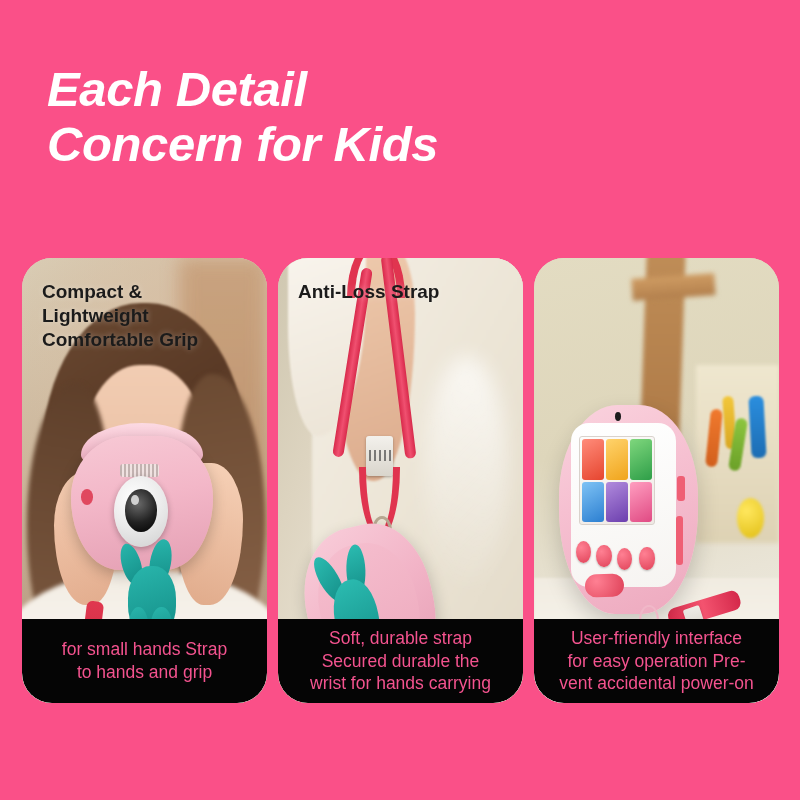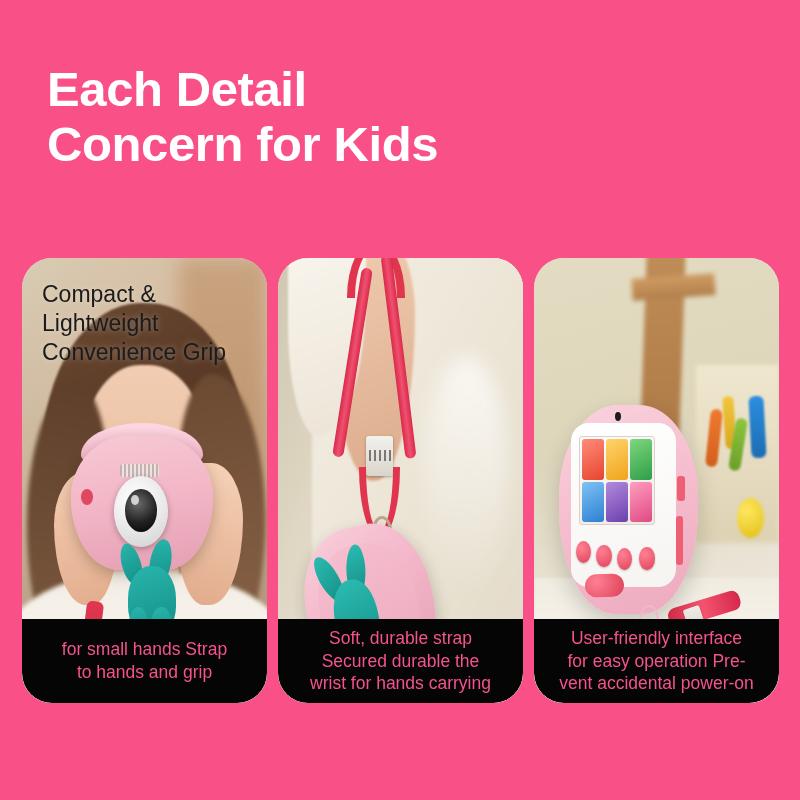--- a/index.html
+++ b/index.html
@@ -21,21 +21,21 @@
     position:absolute;
     left:47px;
     top:62px;
     width:620px;
     color:#ffffff;
     font-size:49px;
     font-weight:bold;
     line-height:1.12;
     letter-spacing:-0.4px;
   }
-  #headline .hl-line { display:block; white-space:nowrap; }
+  #headline .hl-line { display:block; white-space:nowrap;font-style:italic; }
 
   
   #panel-row {
     position:absolute;
     left:22px;
     top:258px;
     width:757px;
     height:445px;
     display:flex;
     gap:11px;
@@ -55,22 +55,22 @@
     position:absolute;
     inset:0;
   }
 
   .panel-heading {
     position:absolute;
     left:20px;
     top:22px;
     z-index:6;
     color:#1b1b1b;
-    font-size:23px;
-    font-weight:normal;
+    font-size:19px;
+    font-weight:bold;
     line-height:1.26;
     text-shadow:0 0 6px rgba(255,255,255,0.35);
   }
   .panel-heading .ph-line { display:block; white-space:nowrap; }
 
   .caption {
     position:absolute;
     left:0; right:0; bottom:0;
     z-index:7;
     height:84px;
@@ -469,21 +469,21 @@
           <span class="b-ear2"></span>
         <span class="b-body"></span>
         <span class="b-paw1"></span>
           <span class="b-paw2"></span>
       </div>
     </div>
 
     <div class="panel-heading">
       <span class="ph-line">Compact &amp;</span>
       <span class="ph-line">Lightweight</span>
-      <span class="ph-line">Convenience Grip</span>
+      <span class="ph-line">Comfortable Grip</span>
     </div>
 
     <div class="caption">
       <span class="cap-line">for small hands Strap</span>
       <span class="cap-line">to hands and grip</span>
     </div>
   </div>
 
   <div class="panel">
     <div class="photo">
@@ -505,20 +505,21 @@
         <span class="b-ear1"></span>
           <span class="b-ear2"></span>
         <span class="b-body"></span>
         <span class="b-paw1"></span>
           <span class="b-paw2"></span>
       </div>
       <div class="p2-redbtn"></div>
     </div>
 
     <div class="panel-heading">
+      <span class="ph-line">Anti-Loss Strap</span>
     </div>
 
     <div class="caption">
       <span class="cap-line">Soft, durable strap</span>
       <span class="cap-line">Secured durable the</span>
       <span class="cap-line">wrist for hands carrying</span>
     </div>
   </div>
 
   <div class="panel">

